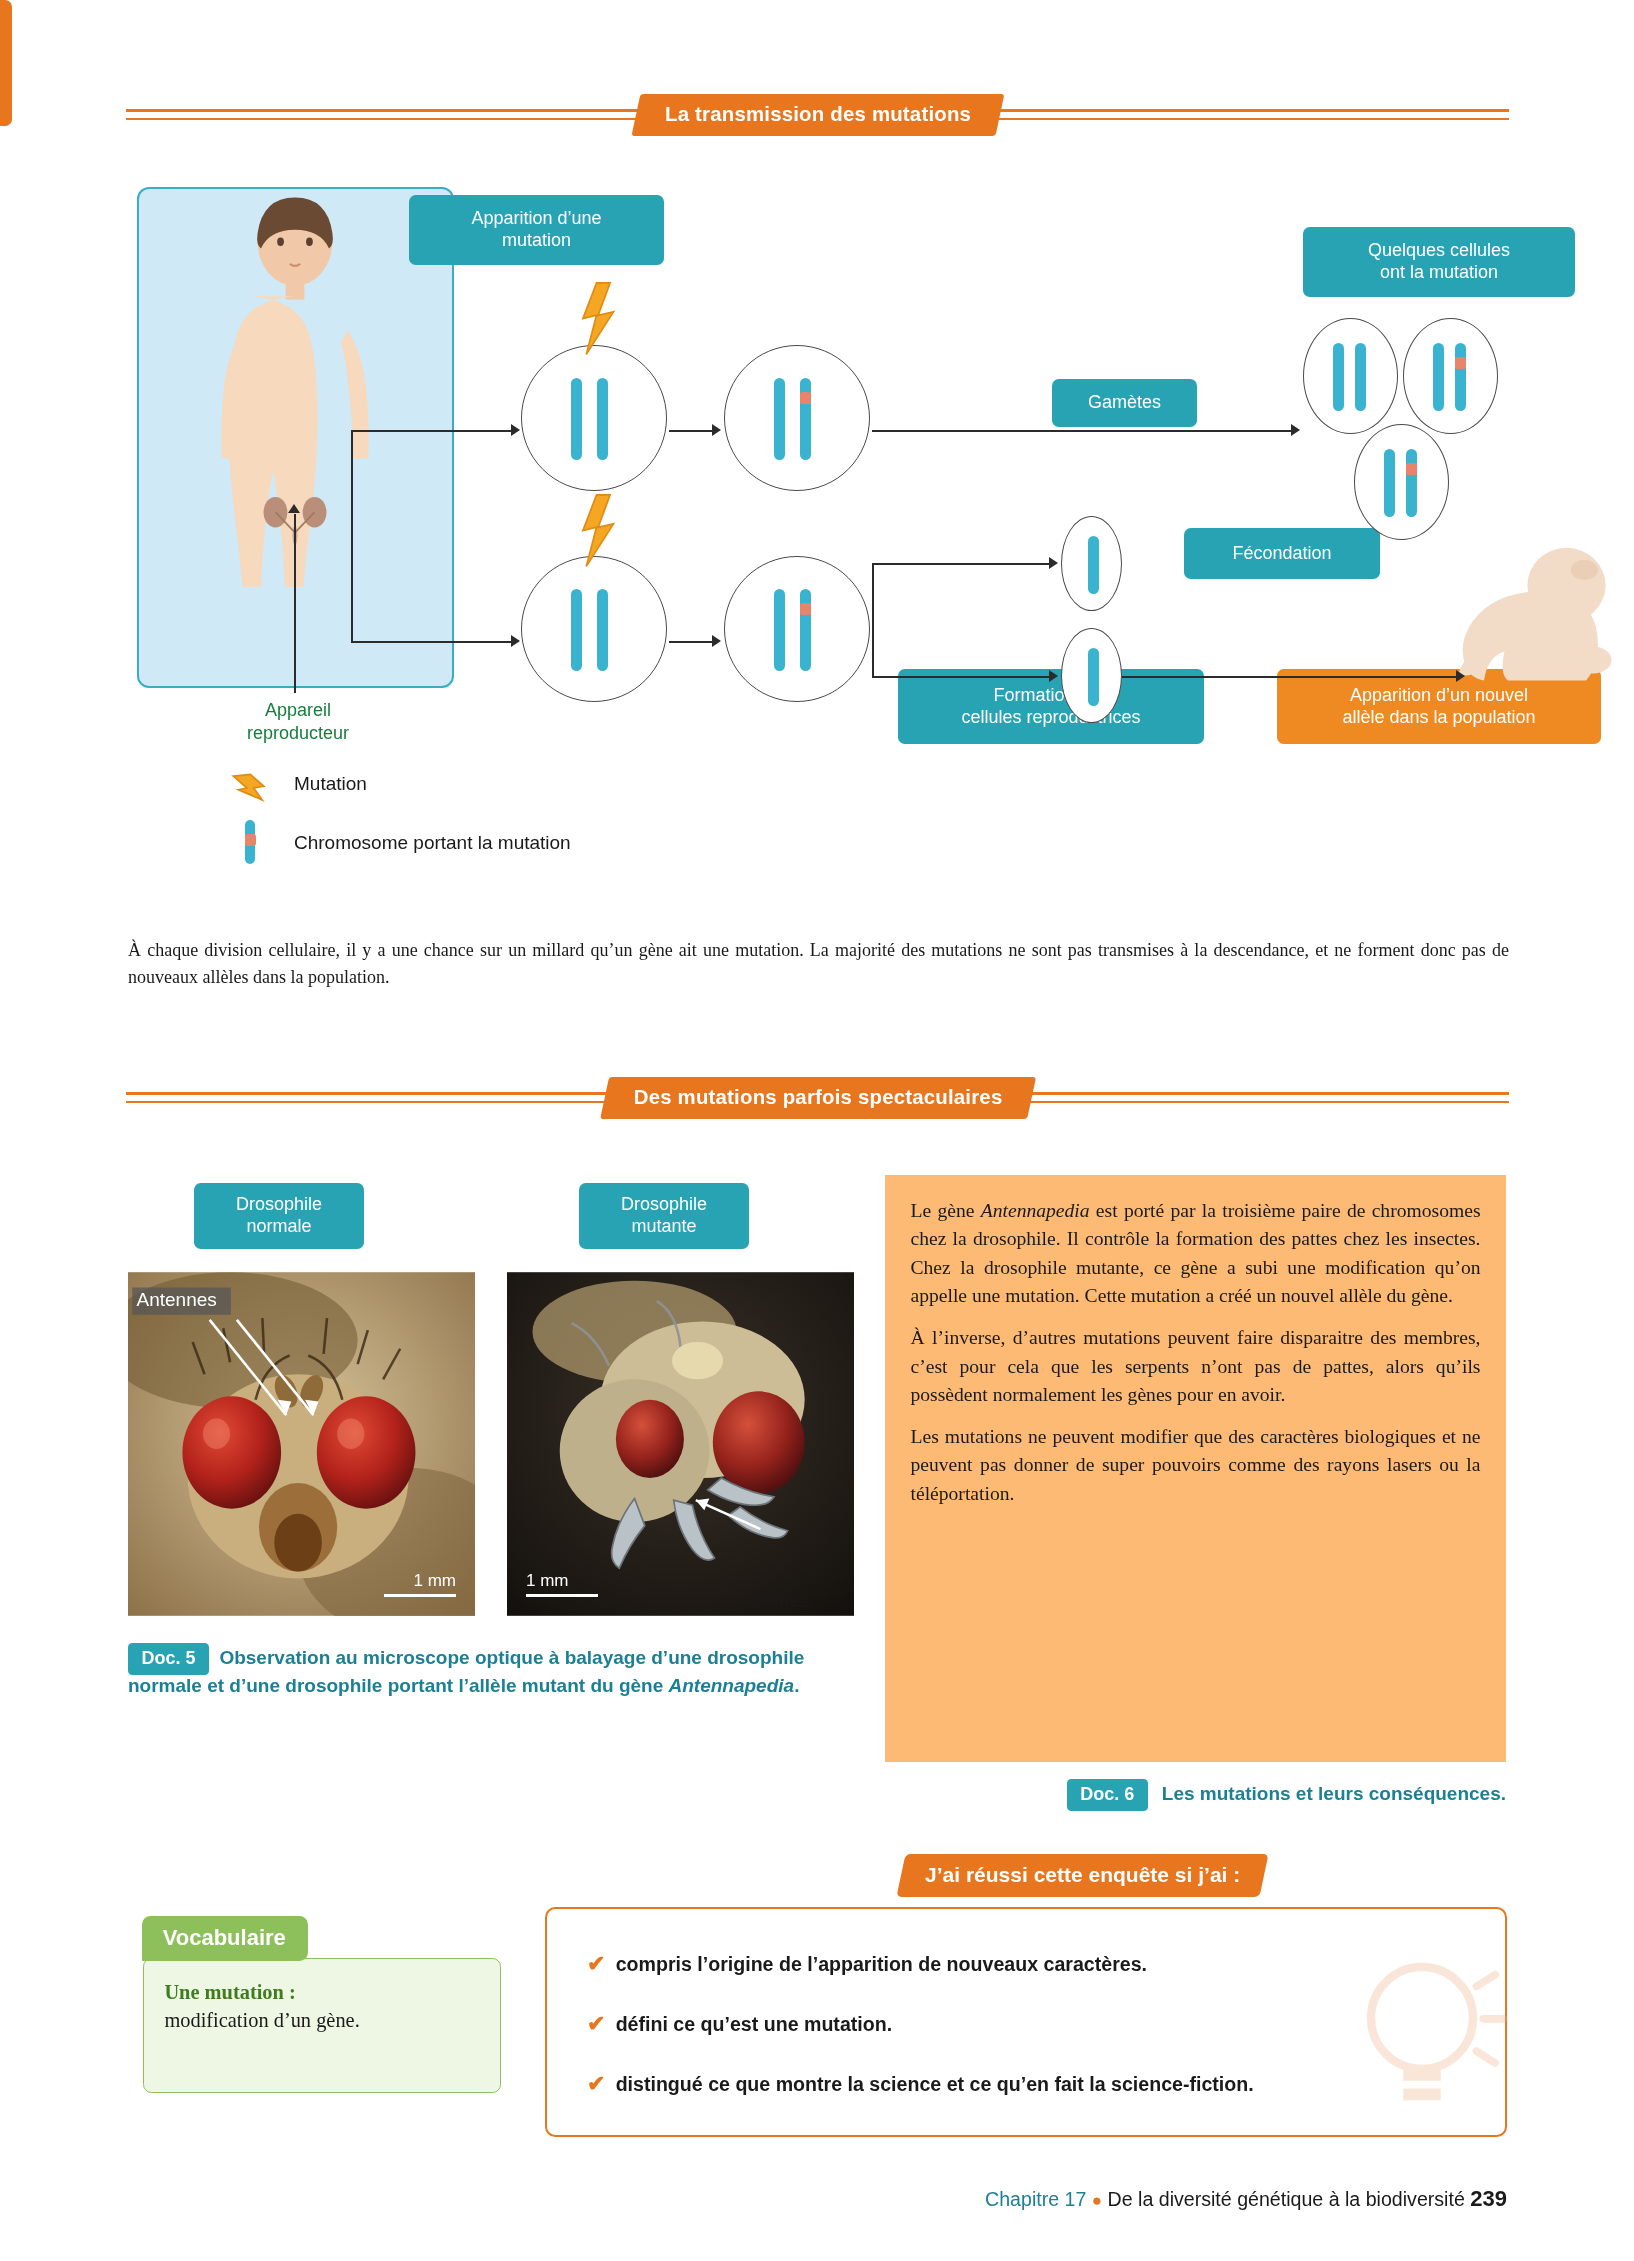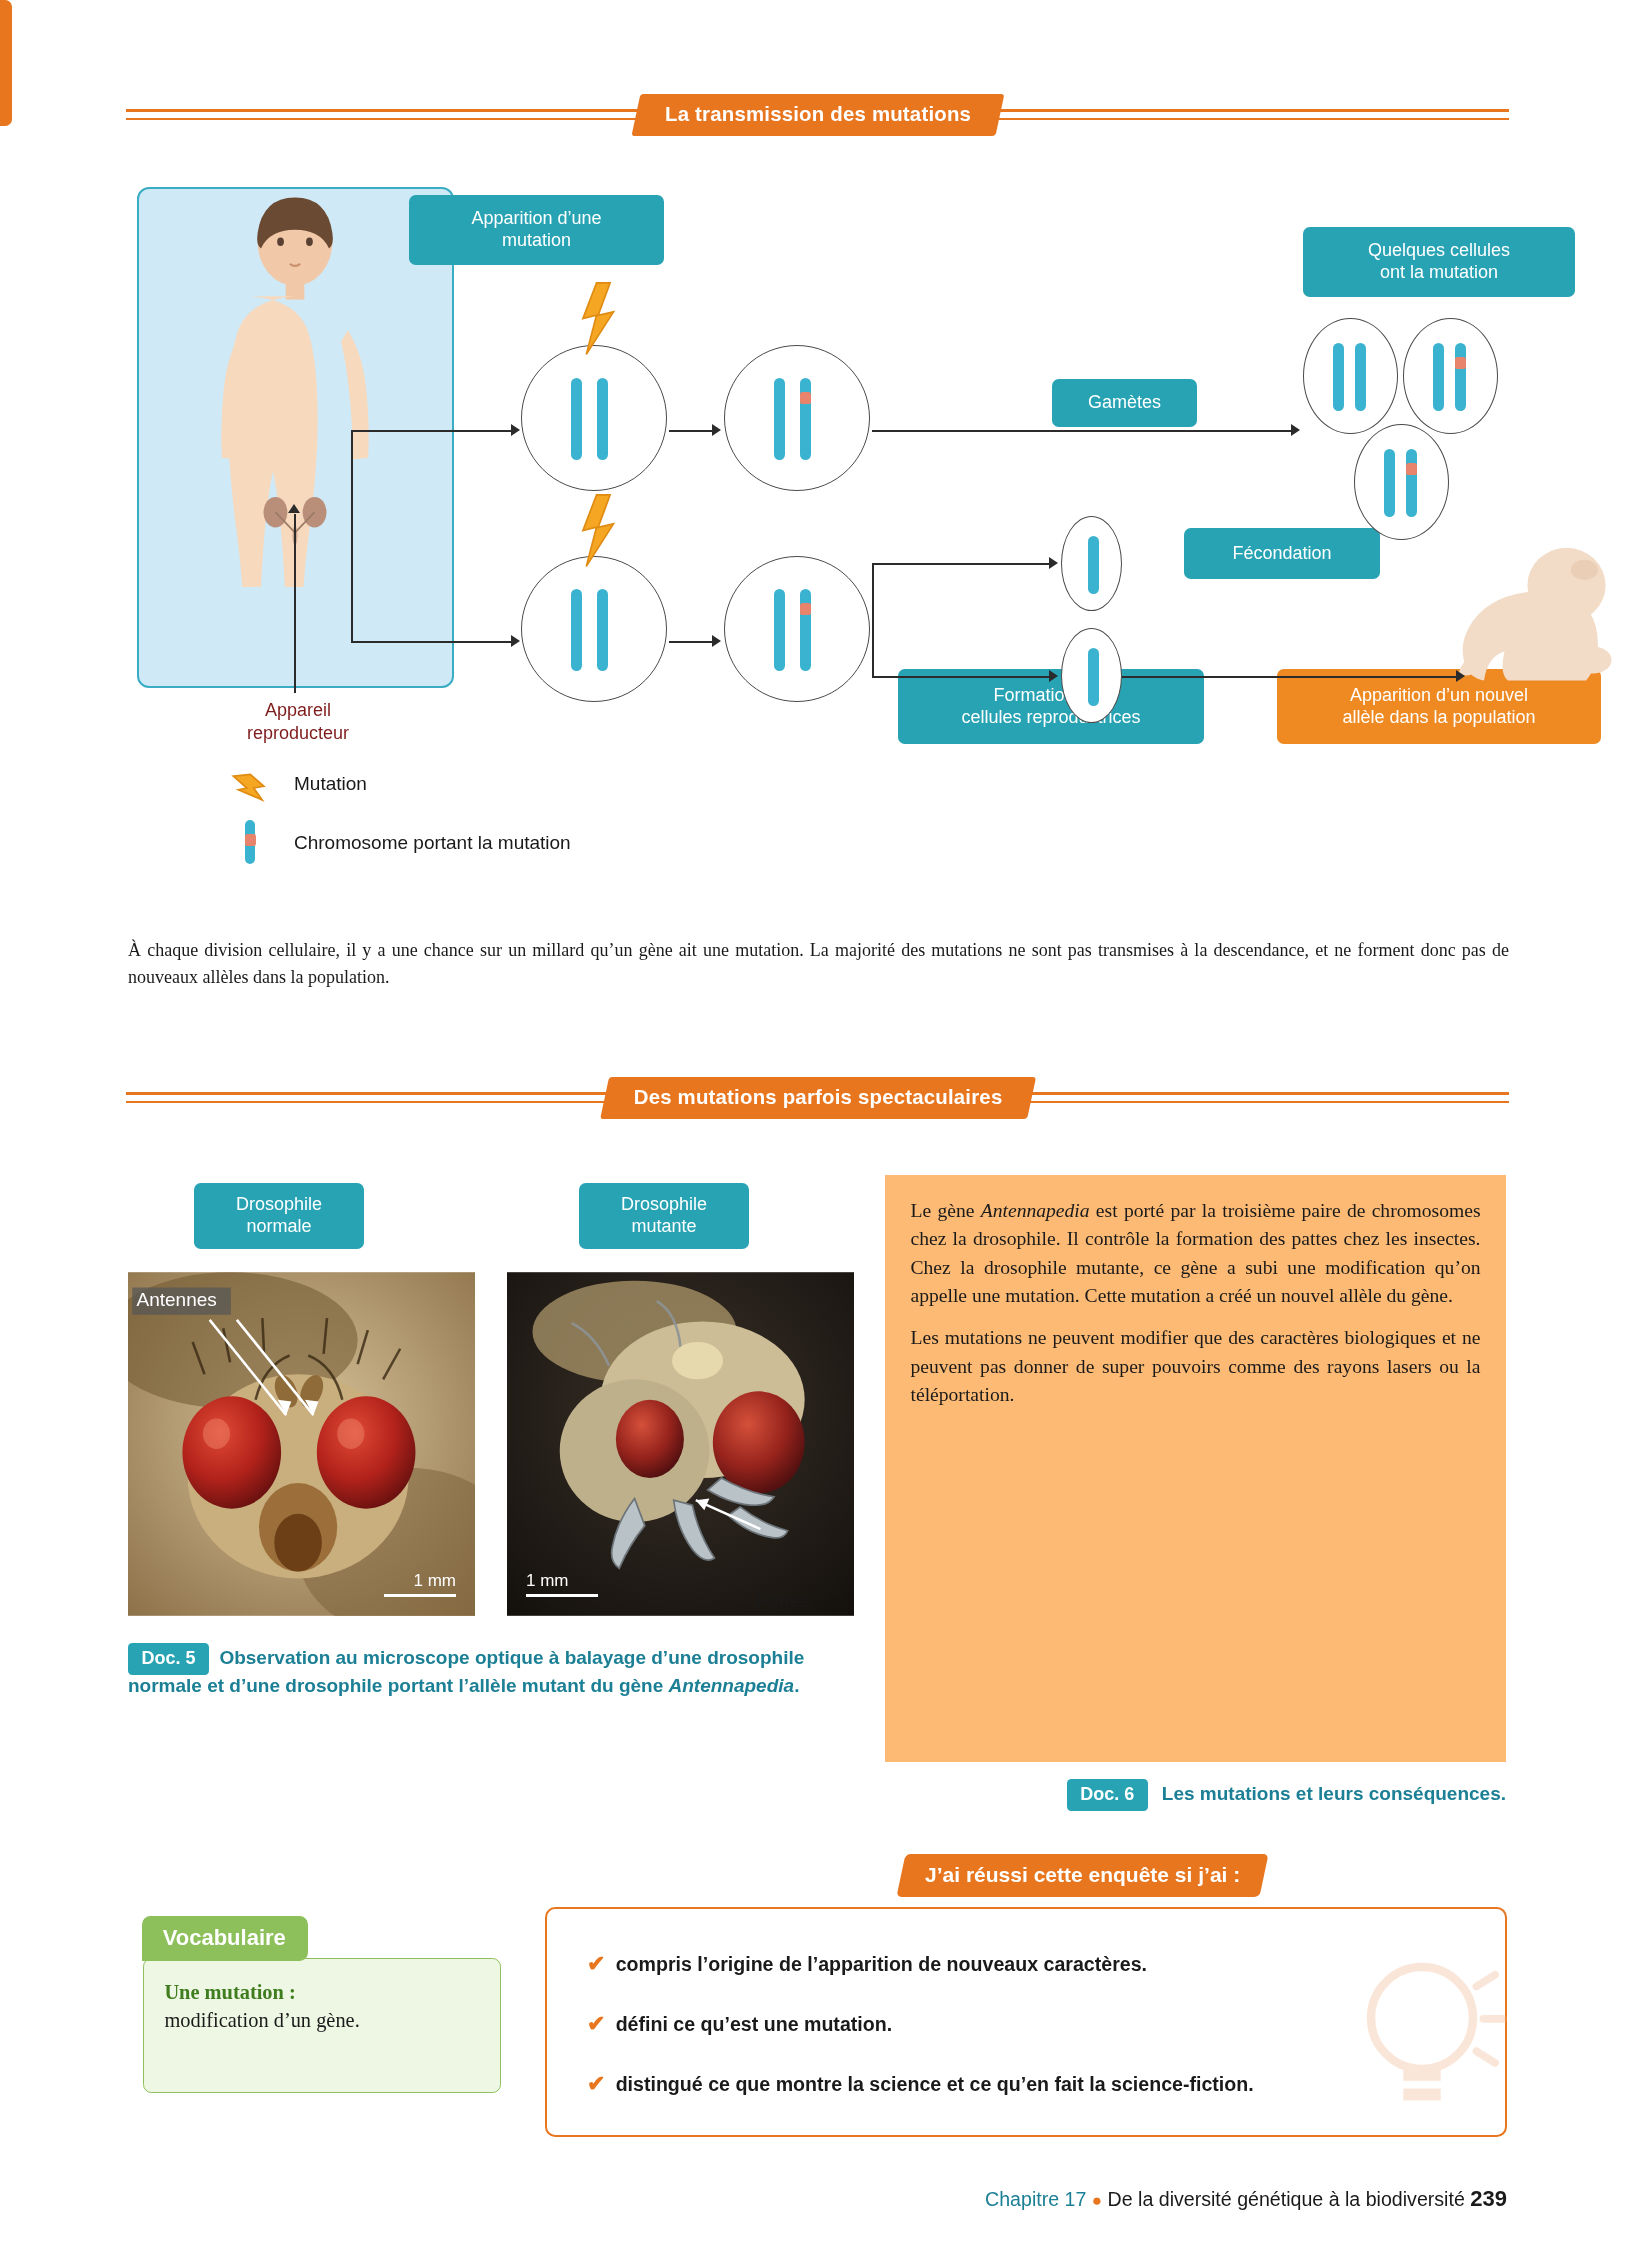--- a/index.html
+++ b/index.html
@@ -45,21 +45,21 @@
 
   .cell { position:absolute; border:1.7px solid #4a4a4a; border-radius:50%; background:#fff; }
   .chrom { position:absolute; width:11px; border-radius:6px; background:#3ab3d0; }
   .chrom.mut::after { content:""; position:absolute; left:0; top:13.6px; width:11px; height:12.8px; background:#e8836c; border-radius:2.6px; }
   .arrowline { position:absolute; background:#2b2b2b; height:1.7px; }
   .vline { position:absolute; background:#2b2b2b; width:1.7px; }
   .arrowhead { position:absolute; width:0;height:0; border-left:9.4px solid #2b2b2b; border-top:6px solid transparent; border-bottom:6px solid transparent; }
   .arrowhead.up { border:0; border-bottom:9.4px solid #2b2b2b; border-left:6px solid transparent; border-right:6px solid transparent; }
 
   .legend-text { position:absolute; font-size:19px; color:#1a1a1a; }
-  .caption-under { position:absolute; font-size:18px; line-height:1.25; text-align:center; color:#7f1d1d; }
+  .caption-under { position:absolute; font-size:18px; line-height:1.25; text-align:center; color:#15803d; }
 
   
   .doctag {
     display:inline-block; background:#27a3b4; color:#fff; font-weight:bold;
     font-size:18px; padding:5.1px 13.6px 6px; border-radius:4.3px; margin-right:10.2px;
   }
   .doctitle { color:#1b7f95; font-weight:bold; font-size:19px; }
 
   .para { font-family:"Liberation Serif", serif; font-size:18px; line-height:1.5; color:#1a1a1a; text-align:justify; }
 
@@ -354,20 +354,21 @@
     <div class="scaletxt" style="left:19px; bottom:25.5px;">1 mm</div>
   </div>
   <div style="position:absolute; left:756px; top:1590px; color:#1a1a1a; font-size:19px;">Pattes</div>
 
   <div style="position:absolute; left:128px; top:1643px; width:715px;">
     <span class="doctag">Doc. 5</span><span class="doctitle"><span>Observation au microscope optique à balayage d’une drosophile normale et d’une drosophile portant l’allèle mutant du gène </span><i>Antennapedia</i><span>.</span></span>
   </div>
 
   <div class="textbox" style="left:885px; top:1175px; width:621px; height:587px;">
     <p>Le gène <i>Antennapedia</i> est porté par la troisième paire de chromosomes chez la drosophile. Il contrôle la formation des pattes chez les insectes. Chez la drosophile mutante, ce gène a subi une modification qu’on appelle une mutation. Cette mutation a créé un nouvel allèle du gène.</p>
+    <p>À l’inverse, d’autres mutations peuvent faire disparaitre des membres, c’est pour cela que les serpents n’ont pas de pattes, alors qu’ils possèdent normalement les gènes pour en avoir.</p>
     <p>Les mutations ne peuvent modifier que des caractères biologiques et ne peuvent pas donner de super pouvoirs comme des rayons lasers ou la téléportation.</p>
   </div>
   <div style="position:absolute; left:885px; top:1779px; width:621px; text-align:right;">
     <span class="doctag">Doc. 6</span>
     <span class="doctitle">Les mutations et leurs conséquences.</span>
   </div>
 
   <div class="check-box" style="left:545px; top:1907px; width:962px; height:230px;"></div>
   <div class="check-tab" style="left:901px; top:1854px;">
       <span>J’ai réussi cette enquête si j’ai :</span>

